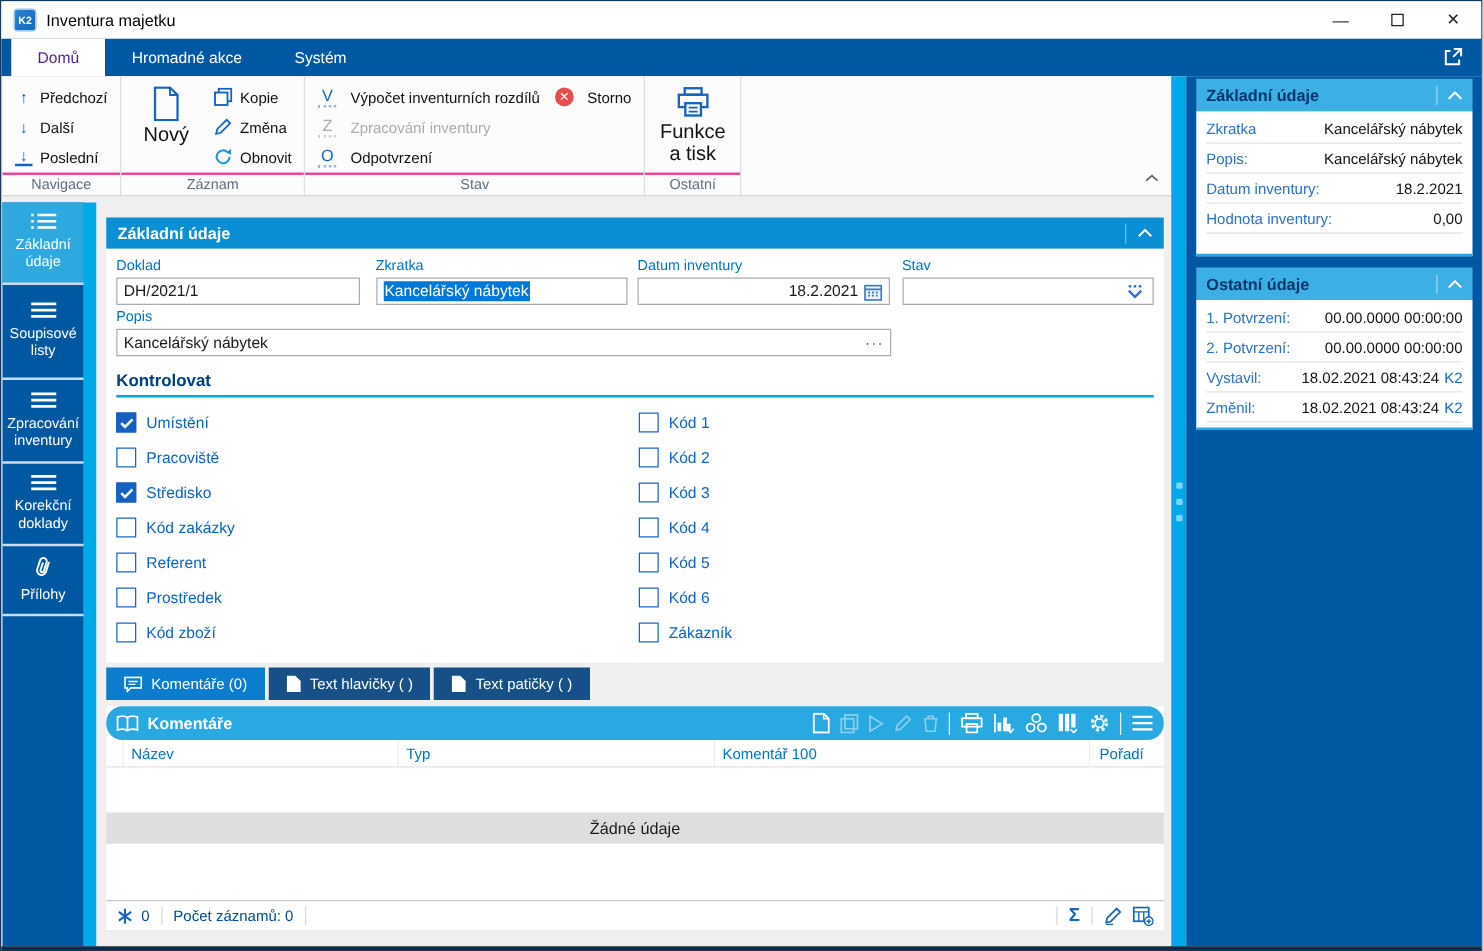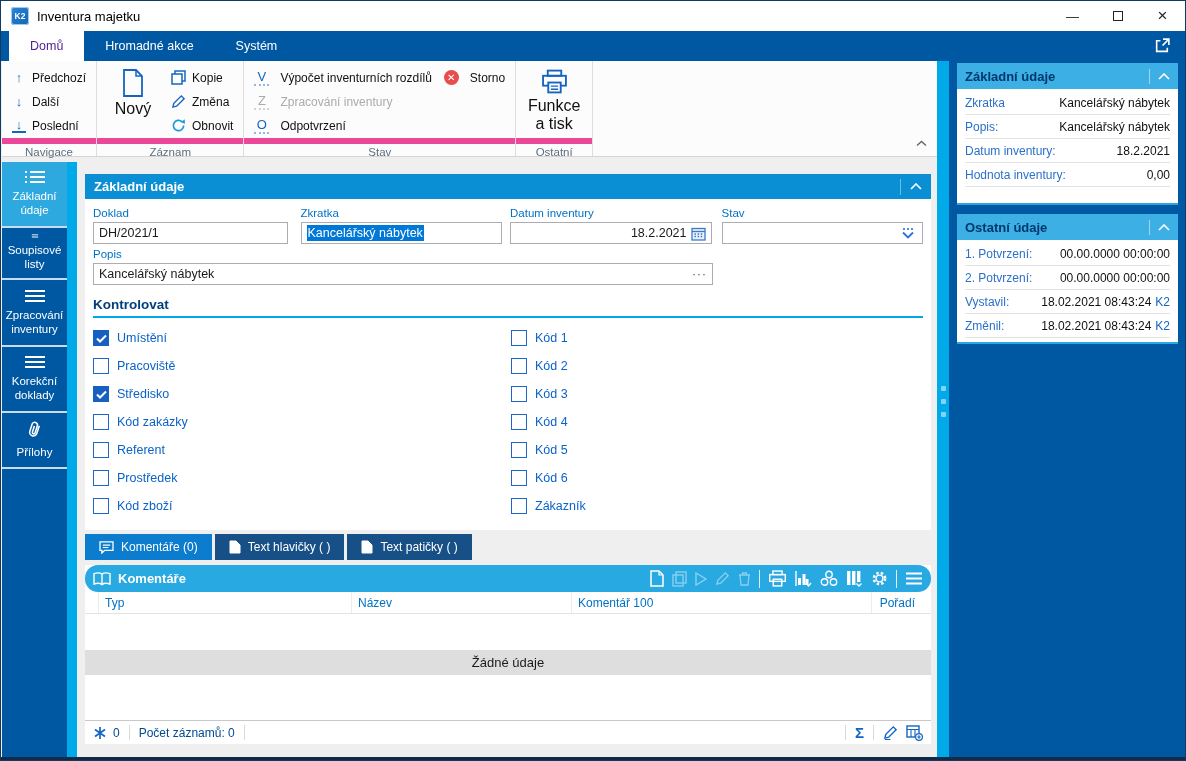--- a/index.html
+++ b/index.html
@@ -18,21 +18,21 @@
 
   
   .tabband{position:absolute;left:0;top:30px;width:100%;height:30px;background:#0058A3;display:flex;padding-left:8px;}
   .rtab{padding:0 21px;line-height:30px;font-size:12.5px;color:#fff;}
   .rtab.active{background:#fff;color:#4c1d95;}
 
   
   .ribbon{position:absolute;left:1px;top:60px;width:935px;height:96px;background:#FCFCFC;border-bottom:1px solid #D5D5D5;display:flex;align-items:stretch;}
   .rgroup{display:flex;flex-direction:column;border-right:1px solid #DEDEDE;}
   .rgroup .gcontent{flex:1;display:flex;padding:6px 10px 2px;}
-  .rgroup .glabel{height:18px;line-height:16px;text-align:center;color:#5E6E80;font-size:11.5px;border-top:6px solid #ec4899;}
+  .rgroup .glabel{height:18px;line-height:16px;text-align:center;color:#5E6E80;font-size:11.5px;border-top:2px solid #ec4899;}
   .rcol{display:flex;flex-direction:column;gap:3px;}
   .ritem{display:flex;align-items:center;gap:6px;font-size:12px;color:#111;height:21px;white-space:nowrap;}
   .aicon{color:#1565C0;font-size:13px;width:14px;text-align:center;line-height:13px;}
   .aicon.bar{border-bottom:2px solid #1565C0;}
   .bigbtn{width:52px;display:flex;flex-direction:column;align-items:center;gap:3px;font-size:16px;color:#111;text-align:center;padding-top:2px;}
   .bigbtn .lbl2{line-height:1.15;}
   .key{width:15px;text-align:center;color:#1565C0;font-size:13px;border-bottom:2px dotted #8FB8E6;margin-right:5px;line-height:15px;}
   .ritem.disabled,.ritem.disabled .key{color:#ABABAB;border-color:#D2D2D2;}
   .scircle{width:15px;height:15px;border-radius:50%;background:#E84C4C;color:#fff;font-size:10px;display:flex;align-items:center;justify-content:center;margin-right:5px;}
   .stornowrap{display:flex;align-items:center;margin-left:12px;}
@@ -243,21 +243,21 @@
   <div class="main">
 
     <div class="sidebar">
       <div class="stile active" style="height:66px;">
         <svg width="24" height="14" viewBox="0 0 24 14">
             <path d="M7 2 h15 M7 7 h15 M7 12 h15" stroke="#fff" stroke-width="2"></path>
             <path d="M2 2 h2 M2 7 h2 M2 12 h2" stroke="#fff" stroke-width="2"></path>
           </svg>
         <span class="tl">Základní údaje</span>
       </div>
-      <div class="stile" style="height:52px;">
+      <div class="stile" style="height:76px;">
         <svg width="24" height="14" viewBox="0 0 24 14">
             <path d="M2 2 h20 M2 7 h20 M2 12 h20" stroke="#fff" stroke-width="2.2"></path>
           </svg>
         <span class="tl">Soupisové listy</span>
       </div>
       <div class="stile" style="height:67px;">
         <svg width="24" height="14" viewBox="0 0 24 14">
             <path d="M2 2 h20 M2 7 h20 M2 12 h20" stroke="#fff" stroke-width="2.2"></path>
           </svg>
         <span class="tl">Zpracování inventury</span>
@@ -482,22 +482,22 @@
               <circle cx="8.5" cy="8.5" r="3.4" fill="none" stroke="#fff" stroke-width="1.4"></circle>
             </svg>
           <span class="vsep"></span>
           <svg width="18" height="13" viewBox="0 0 18 13">
               <path d="M1 1.5 h16 M1 6.5 h16 M1 11.5 h16" stroke="#fff" stroke-width="1.8"></path>
             </svg>
         </div>
       </div>
       <div class="colheads">
         <div class="ch c0"></div>
+        <div class="ch c2">Název</div>
         <div class="ch c1">Typ</div>
-        <div class="ch c2">Název</div>
         <div class="ch c3">Komentář 100</div>
         <div class="ch c4">Pořadí</div>
       </div>
       <div class="gbody">
         <div class="nodata">Žádné údaje</div>
       </div>
       <div class="gfoot">
         <svg width="14" height="14" viewBox="0 0 14 14">
             <path d="M7 1 v12 M2 3.5 l10 7 M12 3.5 l-10 7" stroke="#1565C0" stroke-width="1.7"></path>
           </svg>

